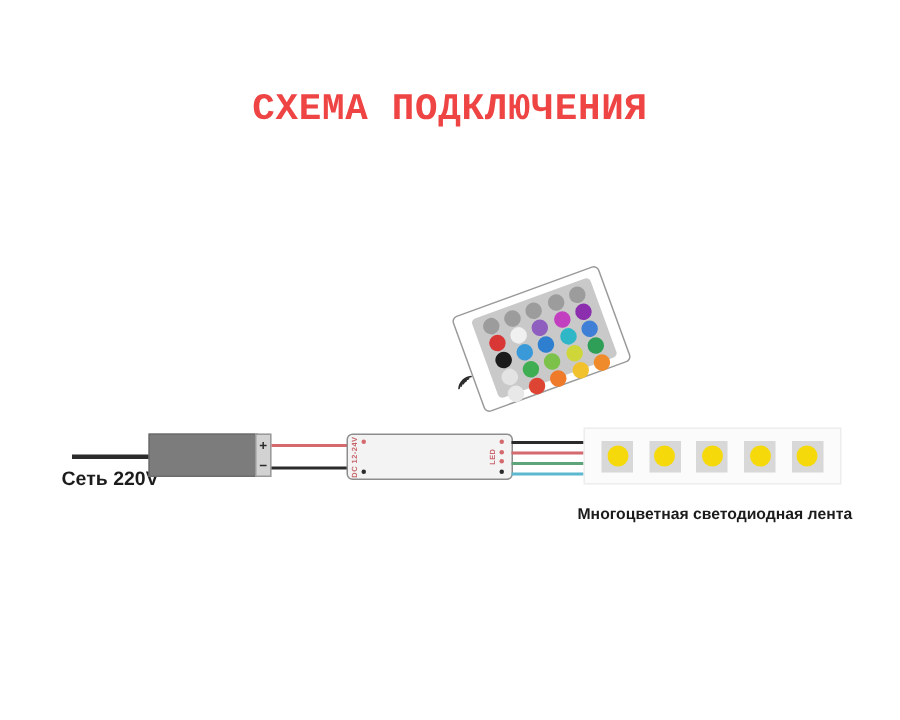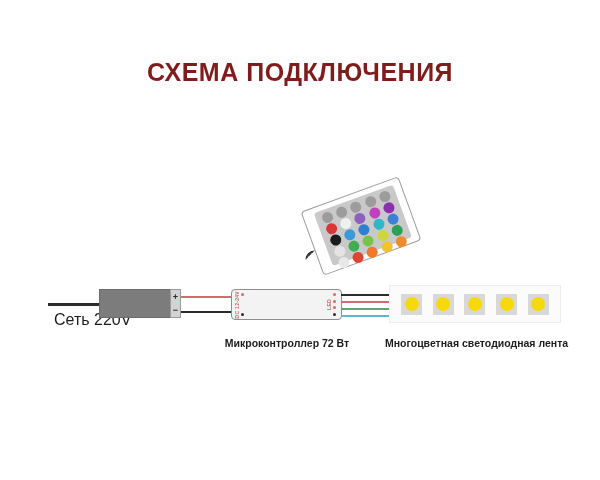--- a/index.html
+++ b/index.html
@@ -35,24 +35,24 @@
     position: absolute;
     left: 0;
     top: 0;
     width: 600px;
     height: 480px;
   }
 
   
   #mains-label {
     position: absolute;
-    left: 54px;
+    left: 41px;
     top: 311px;
-    font-size: 16px;
-    font-weight: normal;
+    font-size: 13px;
+    font-weight: bold;
     color: #1c1c1c;
     white-space: nowrap;
   }
   #mains-wire {
     position: absolute;
     left: 48px;
     top: 303px;
     width: 52px;
     height: 2.5px;
     background: #2b2b2b;
@@ -292,21 +292,21 @@
     top: 248px;
     width: 16px;
     height: 16px;
   }
 </style>
 </head>
 <body>
 
 <div id="diagram-canvas">
 
-  <div id="diagram-title" style="color: #7f1d1d;">СХЕМА ПОДКЛЮЧЕНИЯ</div>
+  <div id="diagram-title" style="color: #ef4444; font-family: Liberation Mono, monospace;">СХЕМА ПОДКЛЮЧЕНИЯ</div>
 
   <div id="mains-label">Сеть 220V</div>
   <div id="mains-wire" style="background: rgb(43, 43, 43);"></div>
 
   <div id="power-supply" style="background: rgb(124, 124, 124);"></div>
   <div id="psu-terminal-strip">
     <span class="psu-sign">+</span>
     <span class="psu-sign">−</span>
   </div>
 
@@ -323,21 +323,20 @@
   </div>
   <div class="ctrl-side" id="ctrl-side-out">
     <span class="ctrl-vtext" style="color: rgb(200, 102, 108);">LED</span>
     <span class="ctrl-dots">
       <span class="dot dot-red"></span>
       <span class="dot dot-red"></span>
       <span class="dot dot-red"></span>
       <span class="dot dot-black"></span>
     </span>
   </div>
-  <div id="controller-caption">Микроконтроллер 72 Вт</div>
 
   <div class="wire-out" id="wire-out-black" style="background: rgb(43, 43, 43);"></div>
   <div class="wire-out" id="wire-out-red" style="background: rgb(212, 105, 110);"></div>
   <div class="wire-out" id="wire-out-green" style="background: rgb(94, 163, 122);"></div>
   <div class="wire-out" id="wire-out-blue" style="background: rgb(91, 184, 207);"></div>
 
   <div id="led-strip" style="background: rgb(251, 251, 251);">
       <div class="led-chip" style="background: rgb(216, 216, 216);">
         <div class="led-dot" style="background: rgb(245, 217, 10);"></div>
       </div>

